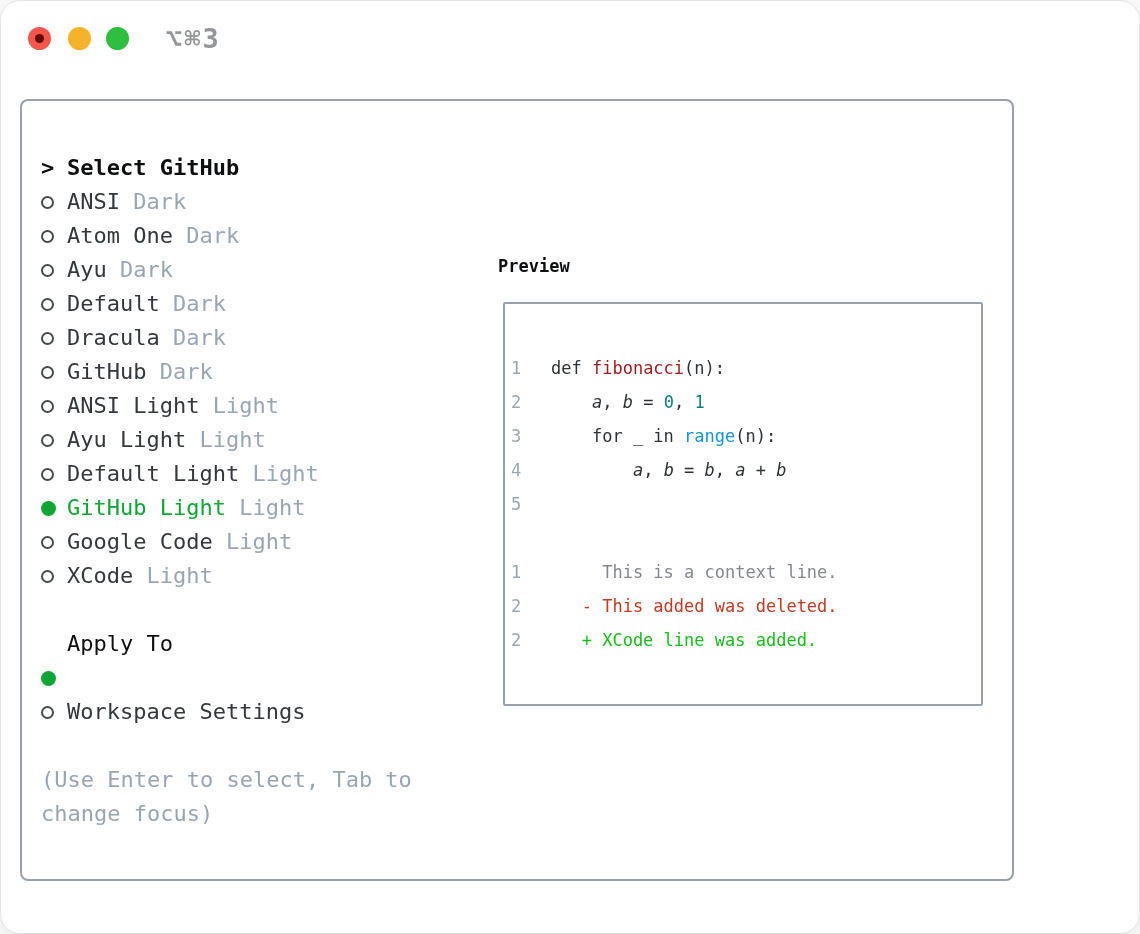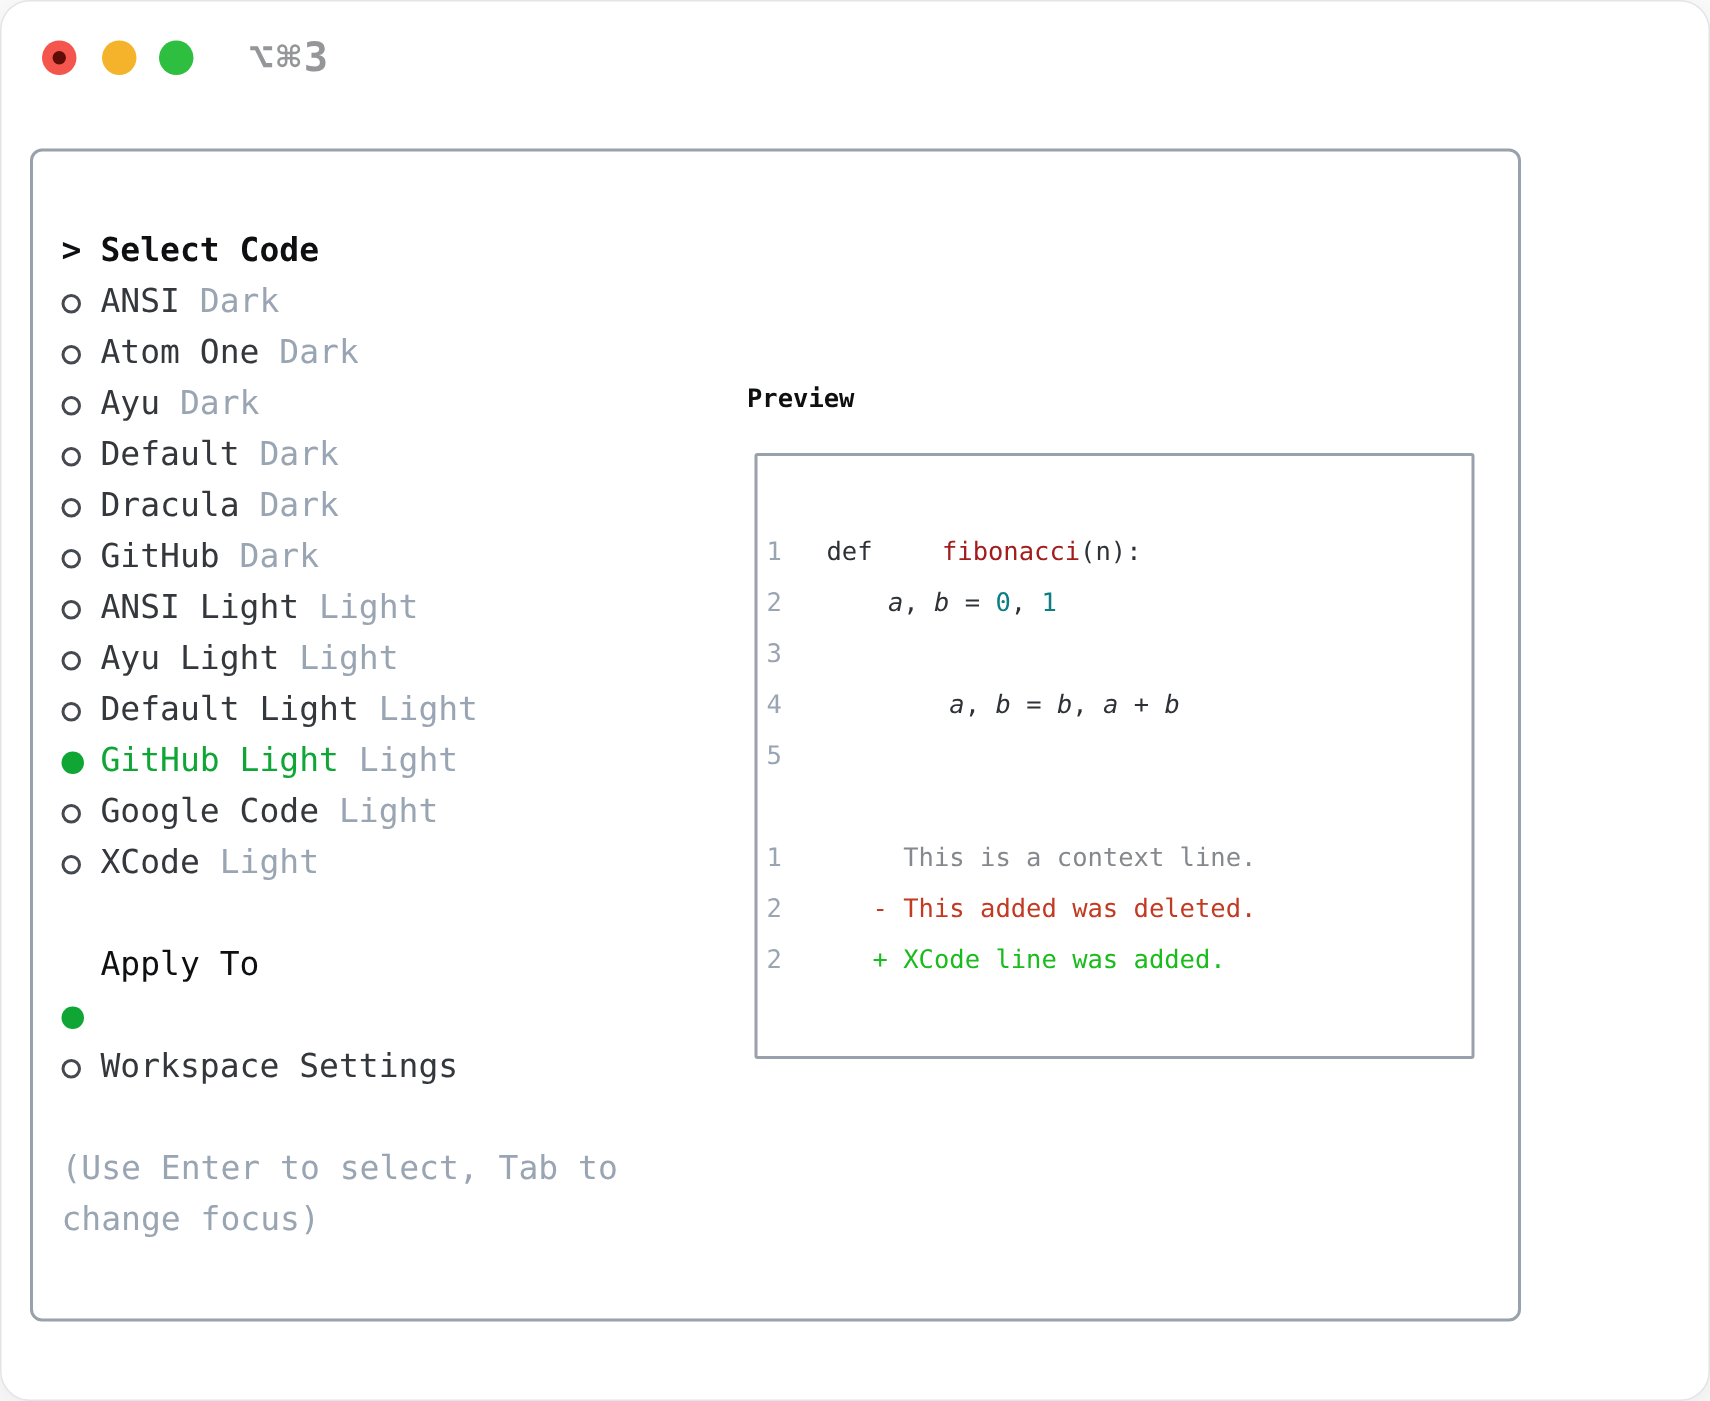--- a/index.html
+++ b/index.html
@@ -50,21 +50,21 @@
   .col-right{position:absolute;left:476px;top:148px;font-size:17px;}
   .preview-title{height:34px;line-height:34px;font-weight:bold;color:var(--title-text);}
   .preview-box{
     margin-left:5px;margin-top:19px;width:480px;height:404px;box-sizing:border-box;
     border:2px solid var(--border);border-radius:2px;padding:47px 6px 0 6px;overflow:hidden;
   }
   .pline{height:34px;line-height:34px;display:flex;white-space:pre;}
   .gutter{display:inline-block;width:14px;flex:none;margin-right:26px;color:var(--gutter);}
   .ptext{white-space:pre;color:var(--code);}
   .seg-code{color:var(--code);}
-  .seg-func{color:var(--func);margin-left:36px;}
+  .seg-func{color:var(--func);}
   .seg-numlit{color:var(--numlit);}
   .seg-call{color:var(--call);}
   .seg-var{color:var(--code);font-style:italic;}
   .seg-ctx{color:var(--ctx);}
   .seg-del{color:var(--del);}
   .seg-add{color:var(--add);}
 </style>
 </head>
 <body>
 
@@ -75,21 +75,21 @@
     <button class="tl yellow"></button>
     <button class="tl green"></button>
     <div class="win-title">⌥⌘3</div>
   </div>
 
   <div class="panel">
 
     <div class="col-left">
       <div class="row cursor-row">
         <span class="cursor-ch">&gt;</span>
-        <span>Select Code</span>
+        <span>Select GitHub</span>
       </div>
 
       <div id="theme-list">
           <div class="row theme-row"><span class="marker"><span class="ring"></span></span><span class="theme-name">ANSI</span><span class="variant"> Dark</span></div>
           <div class="row theme-row"><span class="marker"><span class="ring"></span></span><span class="theme-name">Atom One</span><span class="variant"> Dark</span></div>
           <div class="row theme-row"><span class="marker"><span class="ring"></span></span><span class="theme-name">Ayu</span><span class="variant"> Dark</span></div>
           <div class="row theme-row"><span class="marker"><span class="ring"></span></span><span class="theme-name">Default</span><span class="variant"> Dark</span></div>
           <div class="row theme-row"><span class="marker"><span class="ring"></span></span><span class="theme-name">Dracula</span><span class="variant"> Dark</span></div>
           <div class="row theme-row"><span class="marker"><span class="ring"></span></span><span class="theme-name">GitHub</span><span class="variant"> Dark</span></div>
           <div class="row theme-row"><span class="marker"><span class="ring"></span></span><span class="theme-name">ANSI Light</span><span class="variant"> Light</span></div>
@@ -113,21 +113,21 @@
 
       <div class="help">(Use Enter to select, Tab to</div>
       <div class="help">change focus)</div>
     </div>
 
     <div class="col-right">
       <div class="preview-title">Preview</div>
       <div class="preview-box" id="preview-box">
           <div class="pline"><span class="gutter">1</span><span class="ptext"><span class="seg-code">def </span><span class="seg-func">fibonacci</span><span class="seg-code">(n):</span></span></div>
           <div class="pline"><span class="gutter">2</span><span class="ptext"><span class="seg-code">    </span><span class="seg-var">a</span><span class="seg-code">, </span><span class="seg-var">b</span><span class="seg-code"> = </span><span class="seg-numlit">0</span><span class="seg-code">, </span><span class="seg-numlit">1</span></span></div>
-          <div class="pline"><span class="gutter">3</span></div>
+          <div class="pline"><span class="gutter">3</span><span class="ptext"><span class="seg-code">    for _ in </span><span class="seg-call">range</span><span class="seg-code">(n):</span></span></div>
           <div class="pline"><span class="gutter">4</span><span class="ptext"><span class="seg-code">        </span><span class="seg-var">a</span><span class="seg-code">, </span><span class="seg-var">b</span><span class="seg-code"> = </span><span class="seg-var">b</span><span class="seg-code">, </span><span class="seg-var">a</span><span class="seg-code"> + </span><span class="seg-var">b</span></span></div>
           <div class="pline"><span class="gutter">5</span></div>
           <div class="pline"><span class="gutter"></span><span class="ptext"></span></div>
           <div class="pline"><span class="gutter">1</span><span class="ptext"><span class="seg-ctx">     This is a context line.</span></span></div>
           <div class="pline"><span class="gutter">2</span><span class="ptext"><span class="seg-del">   - This added was deleted.</span></span></div>
           <div class="pline"><span class="gutter">2</span><span class="ptext"><span class="seg-add">   + XCode line was added.</span></span></div>
         </div>
     </div>
 
   </div>

